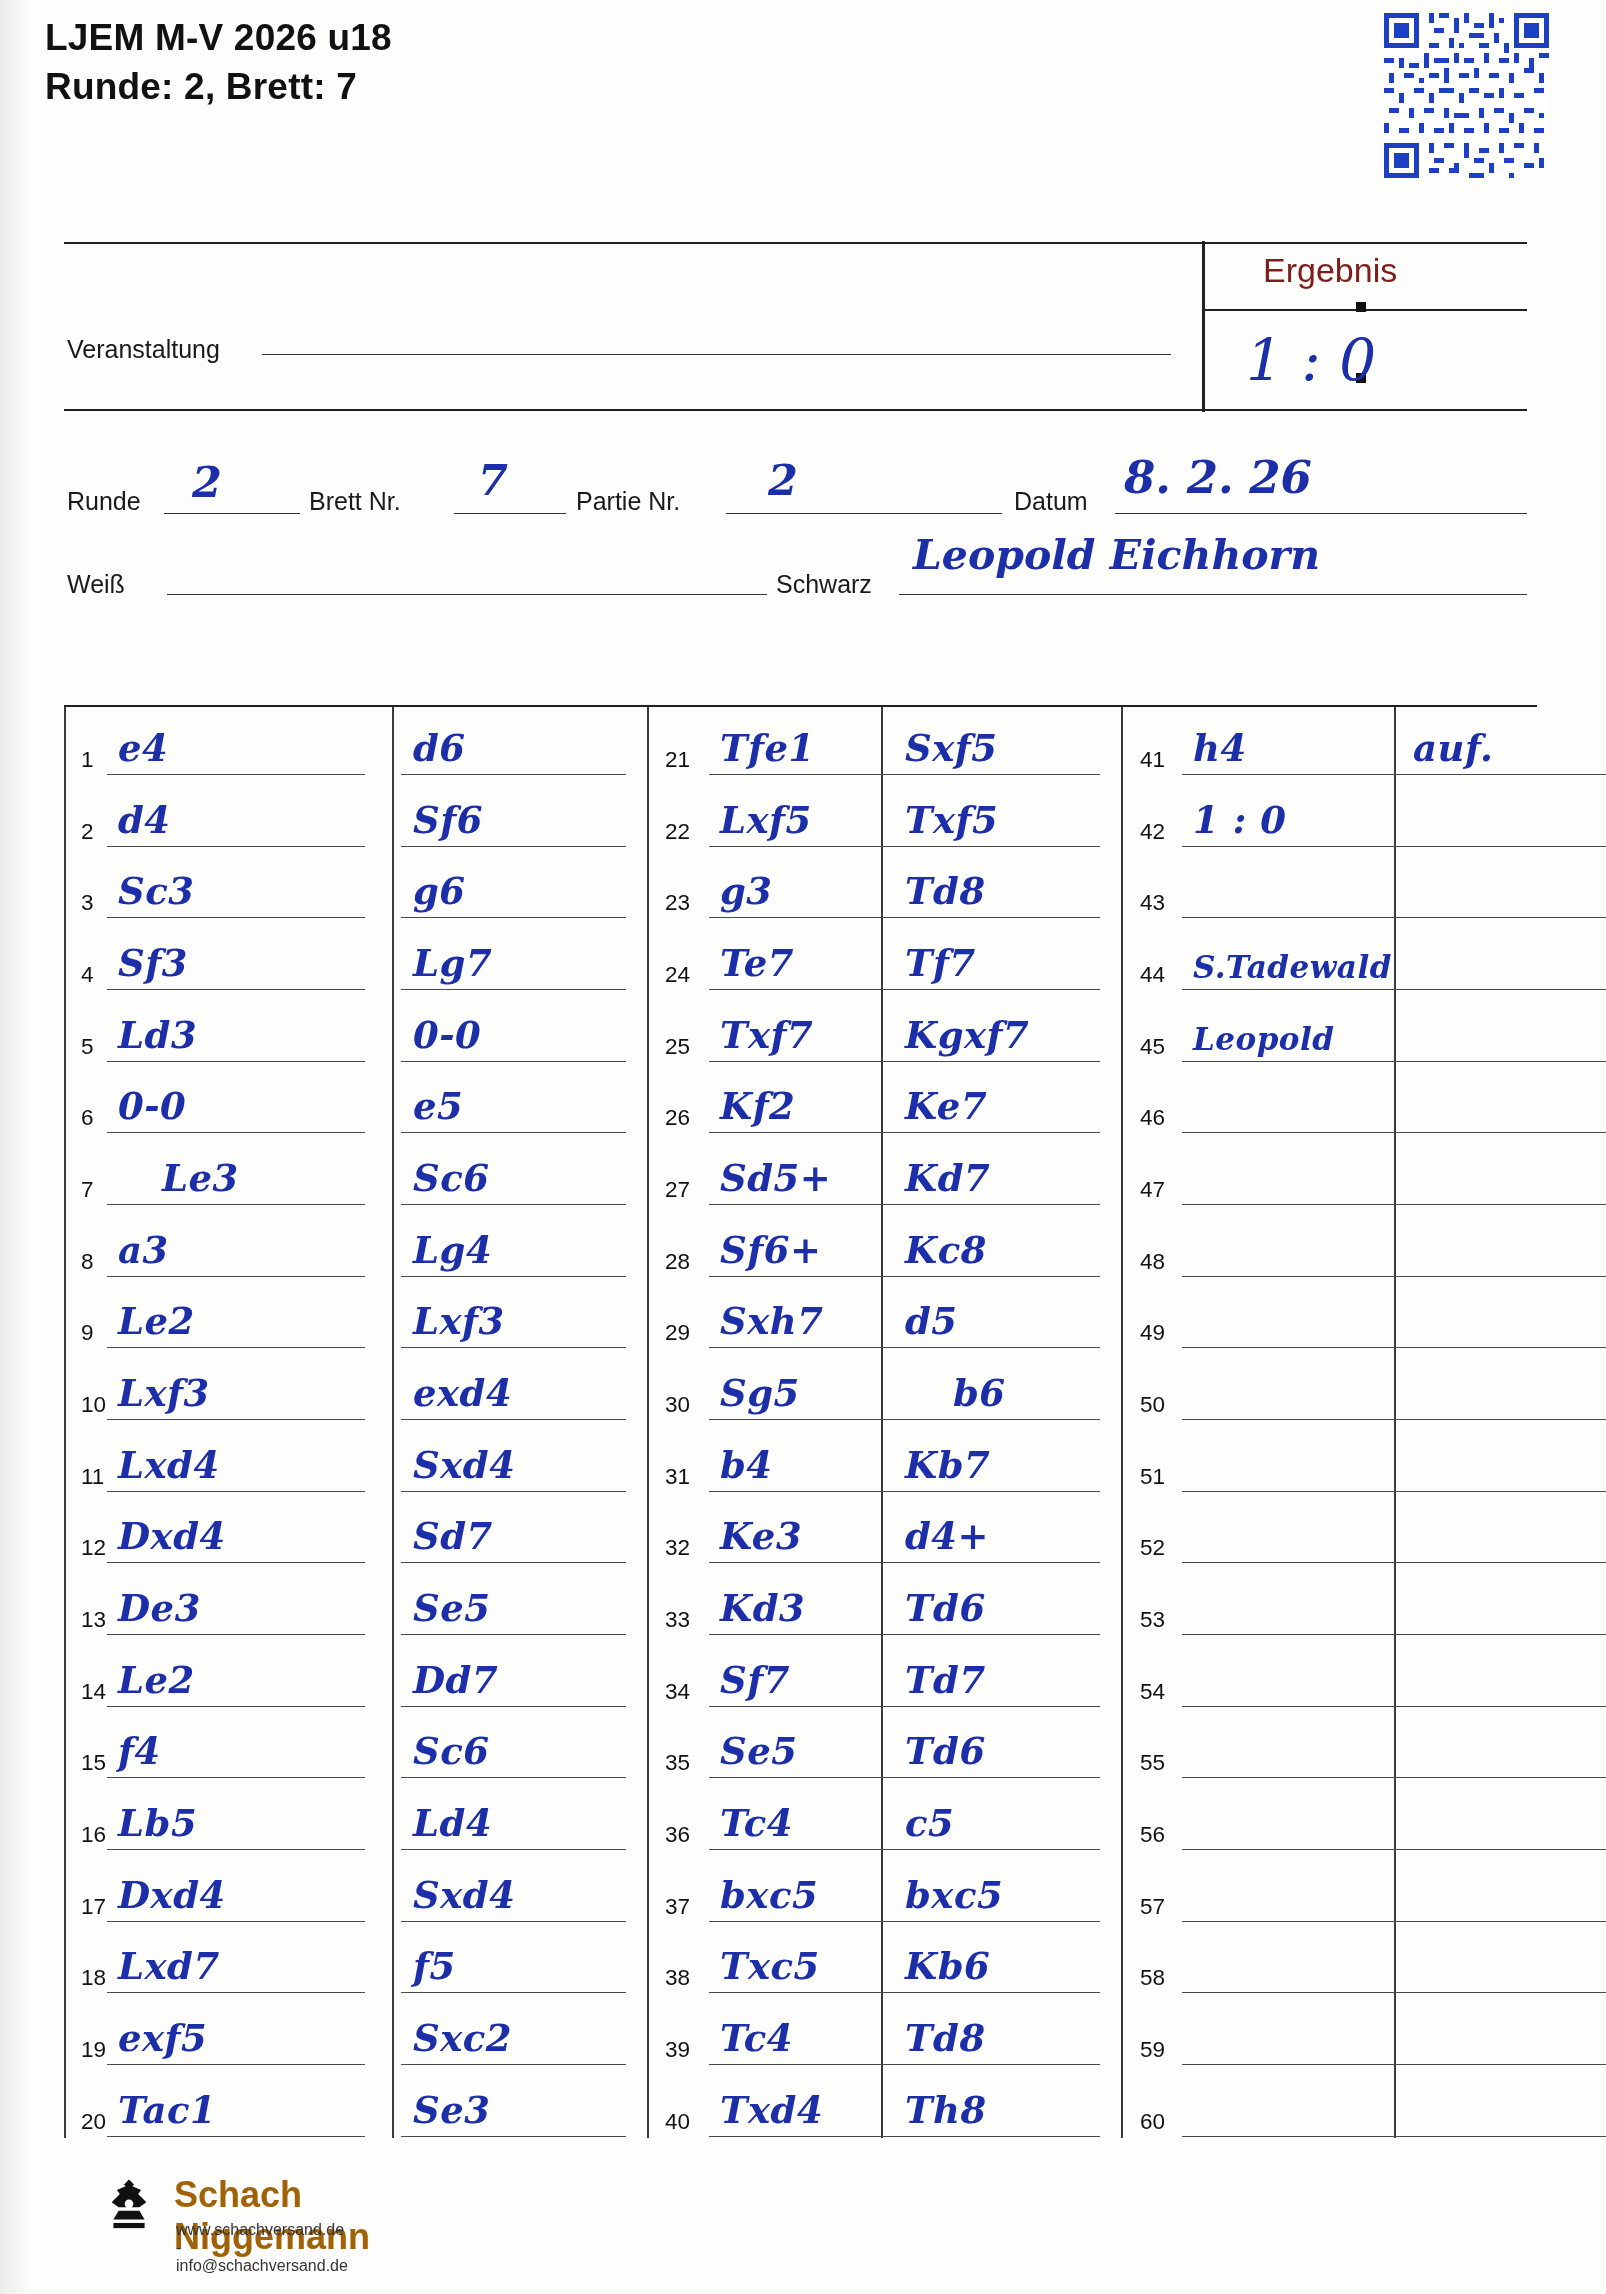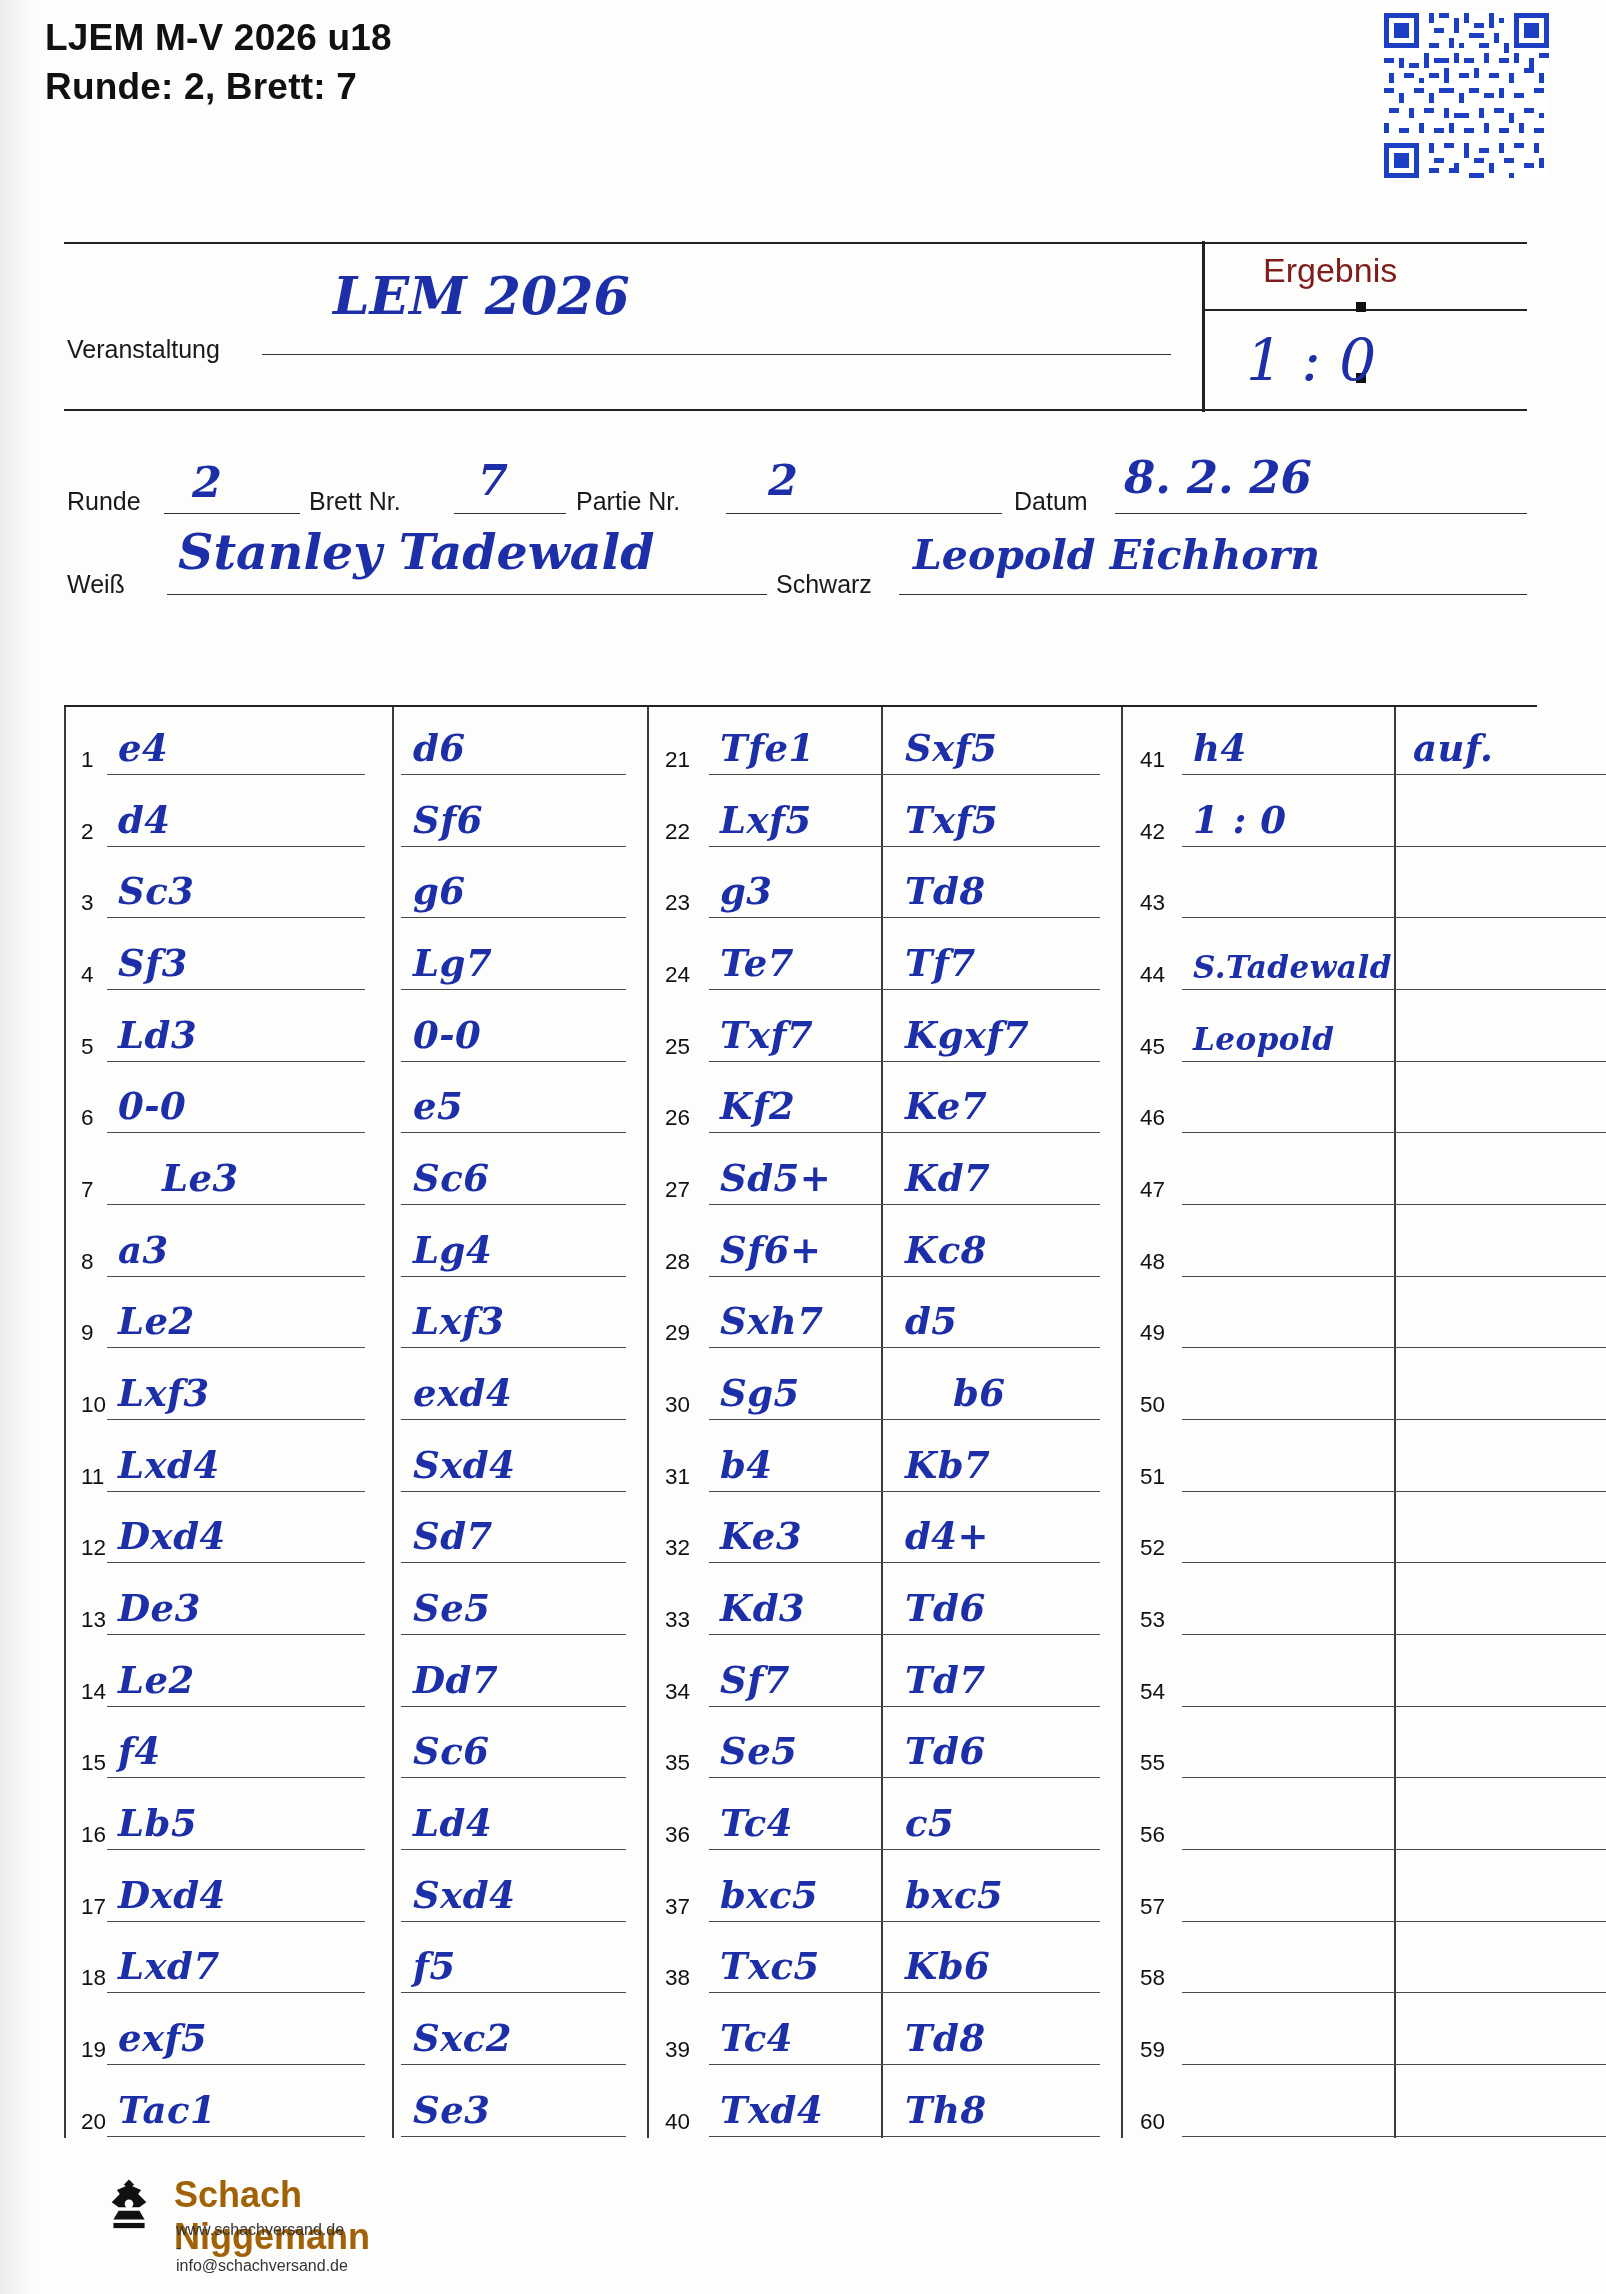--- a/index.html
+++ b/index.html
@@ -316,21 +316,20 @@
         <rect x="13" y="31" width="1" height="1"></rect>
       <rect x="17" y="32" width="3" height="1"></rect>
         <rect x="25" y="32" width="1" height="1"></rect>
     </g>
   </svg>
 
   <div class="evt-box"></div>
 
   <span class="lbl" style="left:67px; top:335px;">Veranstaltung</span>
   <div class="ul" style="left:262px; top:354px; width:909px;"></div>
-  <span class="hand" style="left:333px; top:265px; font-size:52px;">LEM 2026</span>
 
   <span class="result-label">Ergebnis</span>
   <div class="result-divider"></div>
   <div class="colon-dots" style="left:1356px; top:302px;"></div>
   <div class="colon-dots" style="left:1356px; top:373px;"></div>
   <span class="res-score">1 : 0</span>
 
   <div class="row2">
     <span class="lbl" style="left:67px; top:47px;">Runde</span>
     <div class="ul" style="left:164px; top:73px; width:136px;"></div>
@@ -345,21 +344,20 @@
     <span class="hand" style="left:768px; top:15px; font-size:43px;">2</span>
 
     <span class="lbl" style="left:1014px; top:47px;">Datum</span>
     <div class="ul" style="left:1115px; top:73px; width:412px;"></div>
     <span class="hand" style="left:1124px; top:11.2px; font-size:45px;">8. 2. 26</span>
   </div>
 
   <div class="row3">
     <span class="lbl" style="left:67px; top:45px;">Weiß</span>
     <div class="ul" style="left:167px; top:69px; width:600px;"></div>
-    <span class="hand" style="left:178px; top:-1.9px; font-size:49px;">Stanley Tadewald</span>
 
     <span class="lbl" style="left:776px; top:45px;">Schwarz</span>
     <div class="ul" style="left:899px; top:69px; width:628px;"></div>
     <span class="hand" style="left:913px; top:5.6px; font-size:41px;">Leopold Eichhorn</span>
   </div>
 
 
   <div class="moves">
     <div class="vline" style="left:0px;"></div>
     <div class="vline" style="left:328px;"></div>

